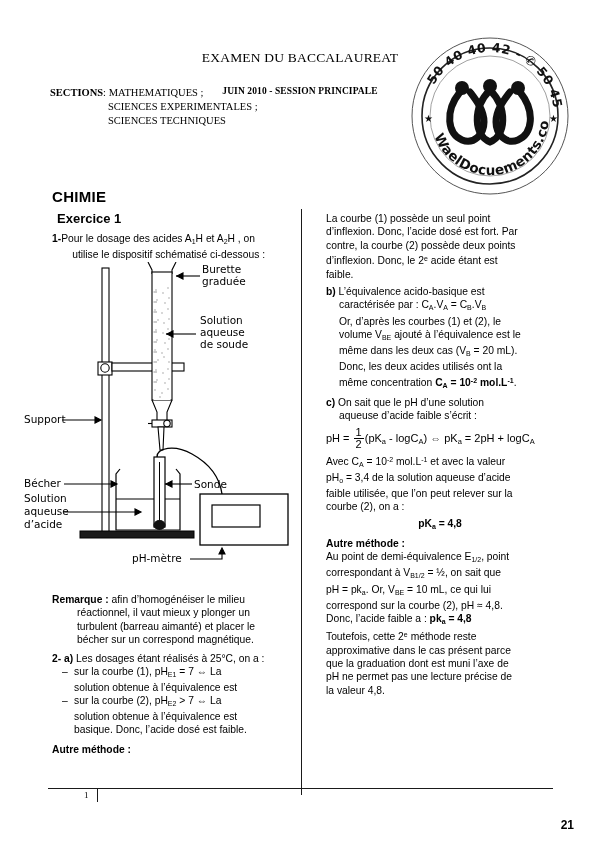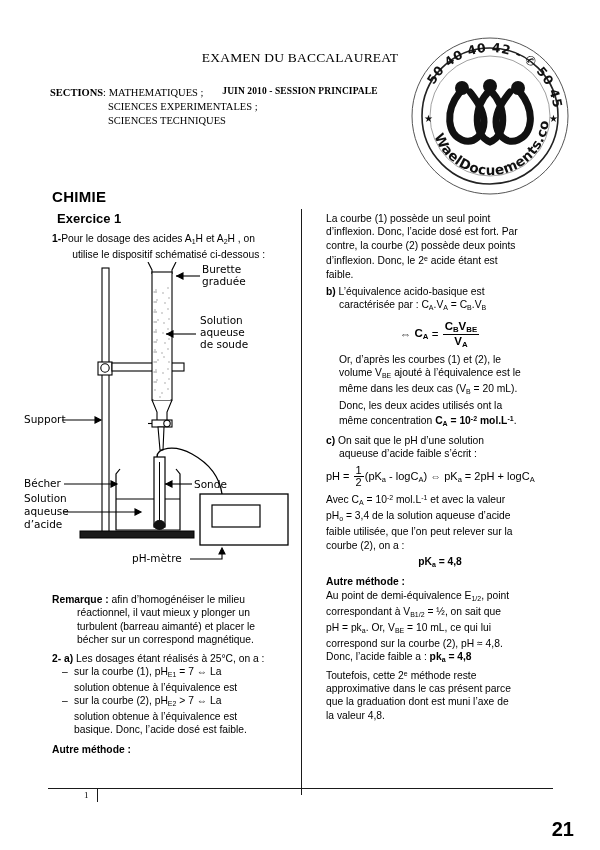--- a/index.html
+++ b/index.html
@@ -142,21 +142,21 @@
   }
   .foottick {
     position: absolute;
     left: 97px; top: 789px;
     width: 0; height: 13px;
     border-left: 1.1px solid #1a1a1a;
   }
   .pageno {
     position: absolute;
     right: 26px; top: 818px;
-    font-weight: bold; font-size: 20px;
+    font-weight: bold; font-size: 12px;
   }
 </style>
 </head>
 <body>
 
 <div class="page">
 
   <div class="hdr-exam">EXAMEN DU BACCALAUREAT</div>
   <div class="hdr-session">JUIN 2010 - SESSION PRINCIPALE</div>
 
@@ -396,29 +396,20 @@
       <div><span>d’inflexion. Donc, le 2</span><sup>e</sup><span> acide étant est</span></div>
       <div>faible.</div>
     </div>
 
     <div class="spacer4"></div>
 
     <div>
       <div><b>b)</b><span> L’équivalence acido-basique est</span></div>
       <div class="hang"><span>caractérisée par : C</span><sub>A</sub><span>.V</span><sub>A</sub><span> = C</span><sub>B</sub><span>.V</span><sub>B</sub></div>
 
-      <div class="center" style="margin:5px 0 4px 0; font-size:11.5px;">
-        <span>⇔</span>
-        <b><span>C</span><sub>A</sub></b>
-        <span>=</span>
-        <span class="frac">
-          <span class="num"><b><span>C</span><sub>B</sub><span>V</span><sub>BE</sub></b></span>
-          <span class="den"><b><span>V</span><sub>A</sub></b></span>
-        </span>
-      </div>
 
       <div class="hang">
         <div>Or, d’après les courbes (1) et (2), le</div>
         <div><span>volume V</span><sub>BE</sub><span> ajouté à l’équivalence est le</span></div>
         <div><span>même dans les deux cas (V</span><sub>B</sub><span> = 20 mL).</span></div>
         <div>Donc, les deux acides utilisés ont la</div>
         <div><span>même concentration </span><b><span>C</span><sub>A</sub><span> = 10</span><sup>-2</sup><span> mol.L</span><sup>-1</sup></b><span>.</span></div>
       </div>
     </div>
 
@@ -451,20 +442,21 @@
     <div>
       <div><b>Autre méthode :</b></div>
       <div><span>Au point de demi-équivalence E</span><sub>1/2</sub><span>, point</span></div>
       <div><span>correspondant à V</span><sub>B1/2</sub><span> = ½, on sait que</span></div>
       <div><span>pH = pk</span><sub>a</sub><span>. Or, V</span><sub>BE</sub><span> = 10 mL, ce qui lui</span></div>
       <div>correspond sur la courbe (2), pH ≈ 4,8.</div>
       <div><span>Donc, l’acide faible a : </span><b><span>pk</span><sub>a</sub><span> =  4,8</span></b></div>
       <div><span>Toutefois, cette 2</span><sup>e</sup><span> méthode reste</span></div>
       <div>approximative dans le cas présent parce</div>
       <div>que la graduation dont est muni l’axe de</div>
+      <div>pH ne permet pas une lecture précise de</div>
       <div>la valeur 4,8.</div>
     </div>
   </div>
 
   <div class="footrule"></div>
   <div class="footnum">1</div>
   <div class="foottick"></div>
   <div class="pageno">21</div>
 
 </div>

